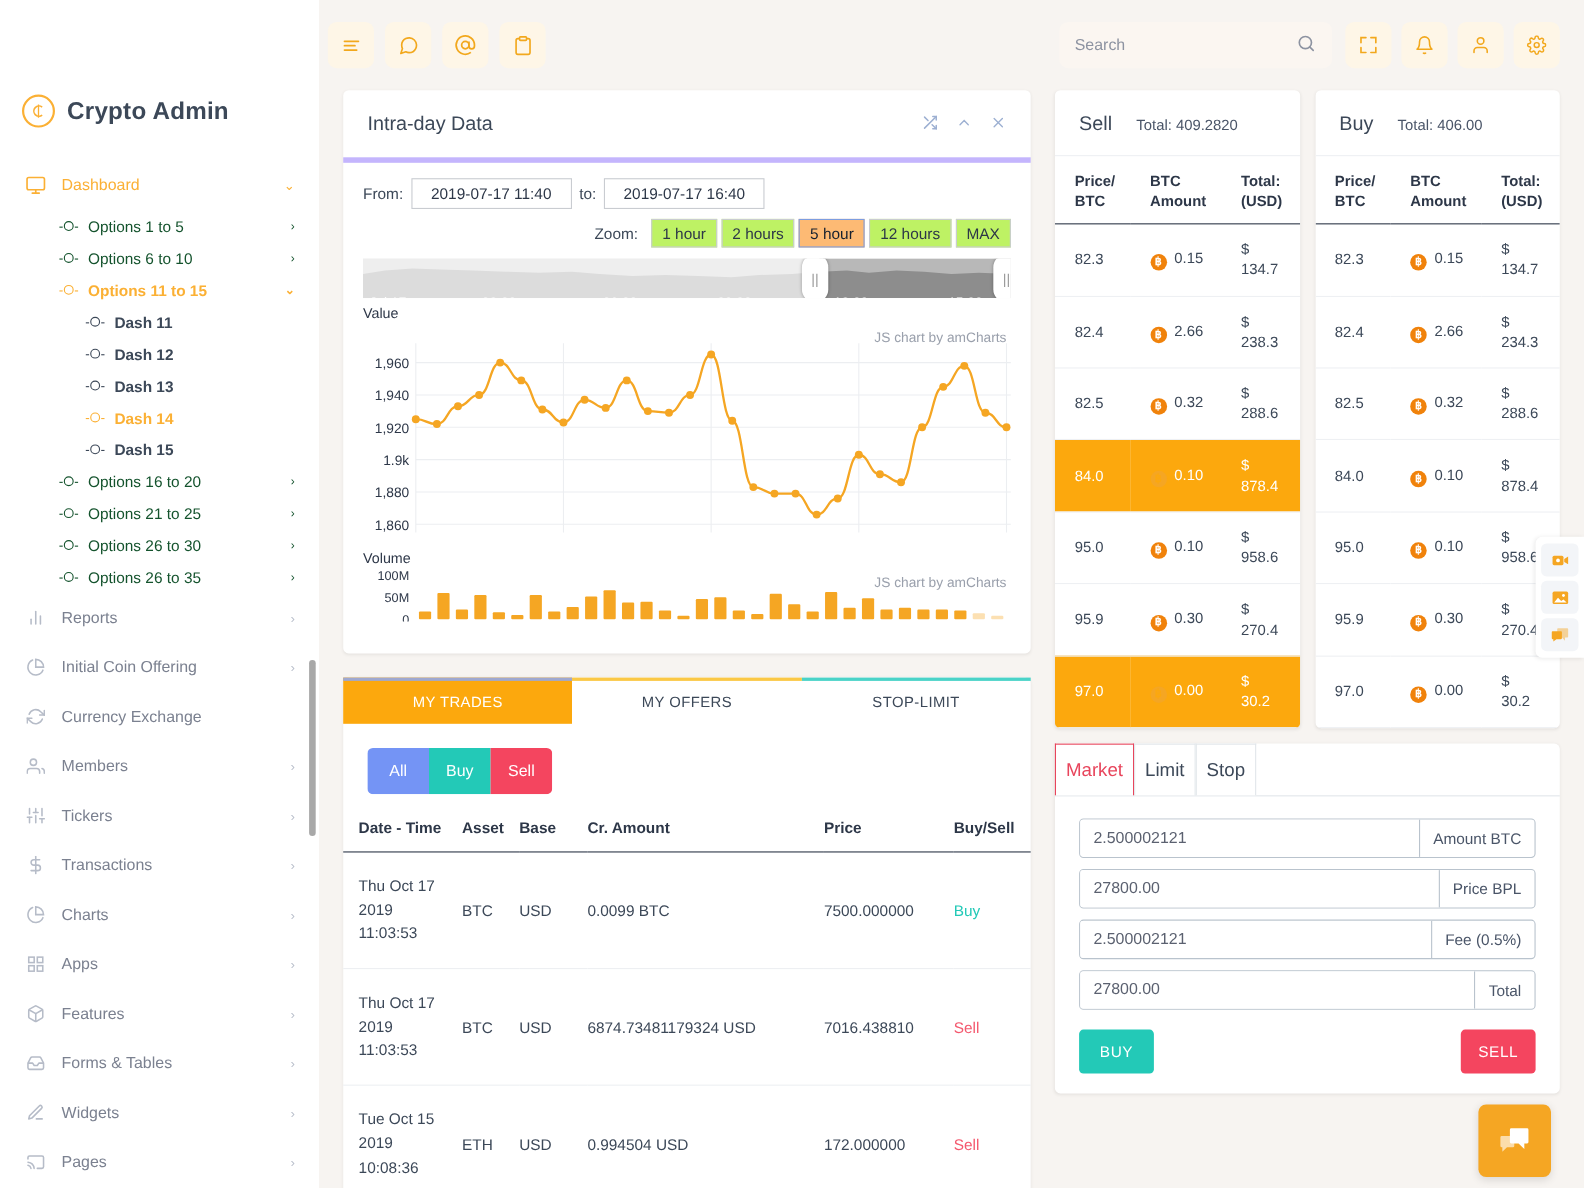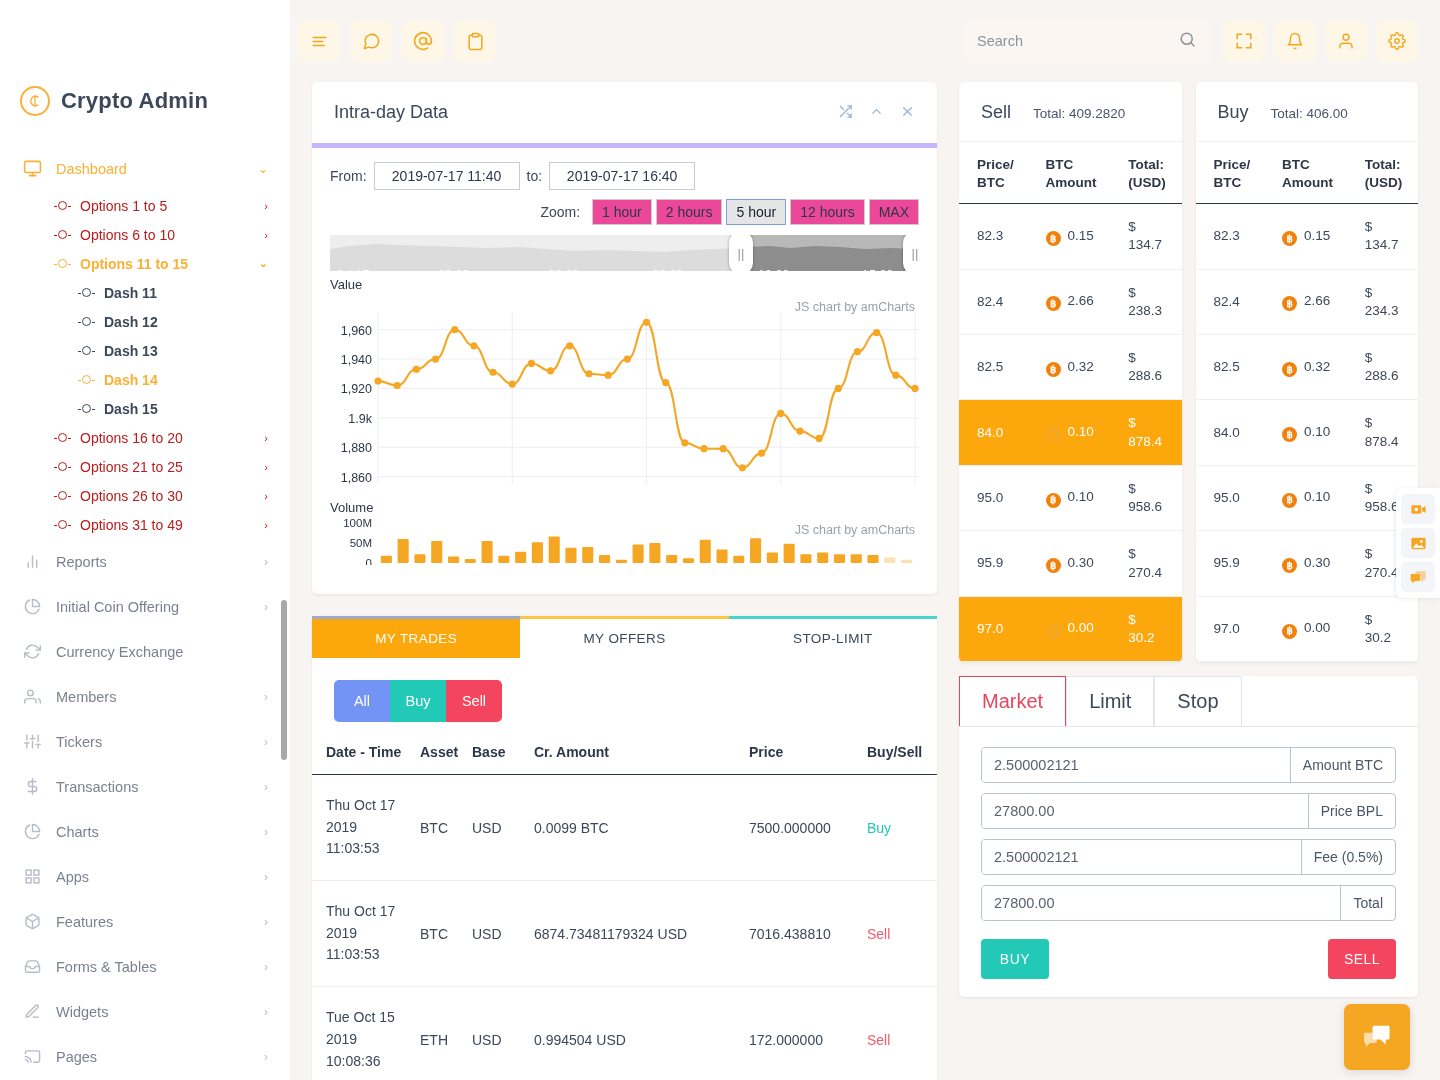--- a/index.html
+++ b/index.html
@@ -33,21 +33,21 @@
   .nav-item .nav-ico { width:20px; height:20px; flex:0 0 20px; display:flex; align-items:center; justify-content:center; color:#b6bcc8; }
   .nav-item .nav-label { flex:1; }
   .nav-item .nav-arrow { color:#b9bfcb; font-size:12px; }
   .nav-item.active { color:#FBB034; }
   .nav-item.active .nav-ico { color:#FBB034; }
   .nav-item.active .nav-arrow { color:#FBB034; }
 
   .sub { }
   .sub-item {
     display:flex; align-items:center; height:29px; padding-left:58px; padding-right:22px;
-    gap:13px; color:#b91c1c; font-size:14px; cursor:pointer;
+    gap:13px; color:#14532d; font-size:14px; cursor:pointer;
   }
   .sub-item .dot {
     width:9px; height:9px; border-radius:50%; border:1.6px solid currentColor;
     flex:0 0 9px; position:relative;
   }
   .sub-item .dot:before, .sub-item .dot:after{
     content:""; position:absolute; top:50%; width:3px; height:1.4px; background:currentColor;
   }
   .sub-item .dot:before { left:-5px; }
   .sub-item .dot:after { right:-5px; }
@@ -118,23 +118,23 @@
   .rangerow { display:flex; align-items:center; gap:7px; font-size:14px; color:#3c4858; }
   .rangerow .lbl { font-size:14px; }
   .dt-input {
     border:1px solid #c9ccd1; padding:5px 10px; font-size:14px; color:#2d3748;
     background:#fff; min-width:146px; text-align:center;
   }
   .zoomrow { display:flex; align-items:center; justify-content:flex-end; gap:0; margin-top:9px; font-size:14px; }
   .zoomrow .zlbl { margin-right:8px; color:#3c4858; }
   .zbtn {
     border:1px solid #c9ccd1; padding:4px 9px; font-size:14px; color:#2d3748;
-    background:#ec4899; cursor:pointer; margin-left:4px;
-  }
-  .zbtn.sel { background:#e5e5e5; border-color:#7d9de0; color:#17202e;text-align:right; }
+    background:#bef264; cursor:pointer; margin-left:4px;
+  }
+  .zbtn.sel { background:#fdba74; border-color:#7d9de0; color:#17202e;text-align:right; }
 
   .navchart {
     margin-top:10px; height:36px; background:#eeeeee; position:relative; overflow:hidden;
   }
   .navchart .selarea { position:absolute; left:70.5%; right:0; top:0; bottom:0; background:#8d8d8d; opacity:.55; }
   .navchart .ticks { position:absolute; bottom:3px; left:0; right:0; display:flex; color:#fff; font-size:12.5px; }
   .navchart .ticks span { position:absolute; }
   .grip {
     position:absolute; top:-4px; width:24px; height:44px; background:#fff; border-radius:12px;
     box-shadow:0 0 3px rgba(0,0,0,.35); display:flex; align-items:center; justify-content:center;
@@ -196,21 +196,21 @@
     width:15px; height:15px; border-radius:50%; background:#F0820B; color:#fff;
     font-size:10px; font-weight:bold; margin-right:7px; vertical-align:-2px;
   }
   tr.hl .btc-ico { background:#F5A623; color:#FCA80D; }
   .amt-cell { white-space:nowrap; }
 
   
   .order-card { background:#fff; border-radius:5px; box-shadow:0 1px 3px rgba(0,0,0,.07); padding:0 0 18px 0; }
   .otabs { display:flex; border-bottom:1px solid #e2e6ea; }
   .otab {
-    padding:13px 22px; font-size:20px; color:#3c4858; cursor:pointer;
+    padding:13px 9px; font-size:17px; color:#3c4858; cursor:pointer;
     border:1px solid transparent; border-bottom:none; background:#fff;
   }
   .otab.sel { color:#E8455C; border-color:#E8455C; }
   .otab.plain { border-color:#e2e6ea; }
   .ofields { padding:20px 22px 0 22px; display:flex; flex-direction:column; gap:10px; }
   .ofield { display:flex; border:1px solid #b9c3cd; border-radius:4px; overflow:hidden; height:36px; }
   .ofield input {
     flex:1; border:0; outline:none; padding:0 12px; font-size:14.5px; color:#5b6170;
     font-family:"Liberation Sans", sans-serif; background:#fff;
   }
@@ -312,21 +312,21 @@
           <span class="sub-label">Options 21 to 25</span>
           <span class="sub-arrow">›</span>
         </div>
         <div class="sub-item">
           <span class="dot"></span>
           <span class="sub-label">Options 26 to 30</span>
           <span class="sub-arrow">›</span>
         </div>
         <div class="sub-item">
           <span class="dot"></span>
-          <span class="sub-label">Options 31 to 49</span>
+          <span class="sub-label">Options 26 to 35</span>
           <span class="sub-arrow">›</span>
         </div>
       </div>
 
       <div class="nav-item">
         <span class="nav-ico">
           <svg width="17" height="17" viewBox="0 0 24 24" fill="none" stroke="currentColor" stroke-width="2" stroke-linecap="round">
               <line x1="18" y1="20" x2="18" y2="10"></line>
               <line x1="12" y1="20" x2="12" y2="4"></line>
               <line x1="6" y1="20" x2="6" y2="14"></line>

